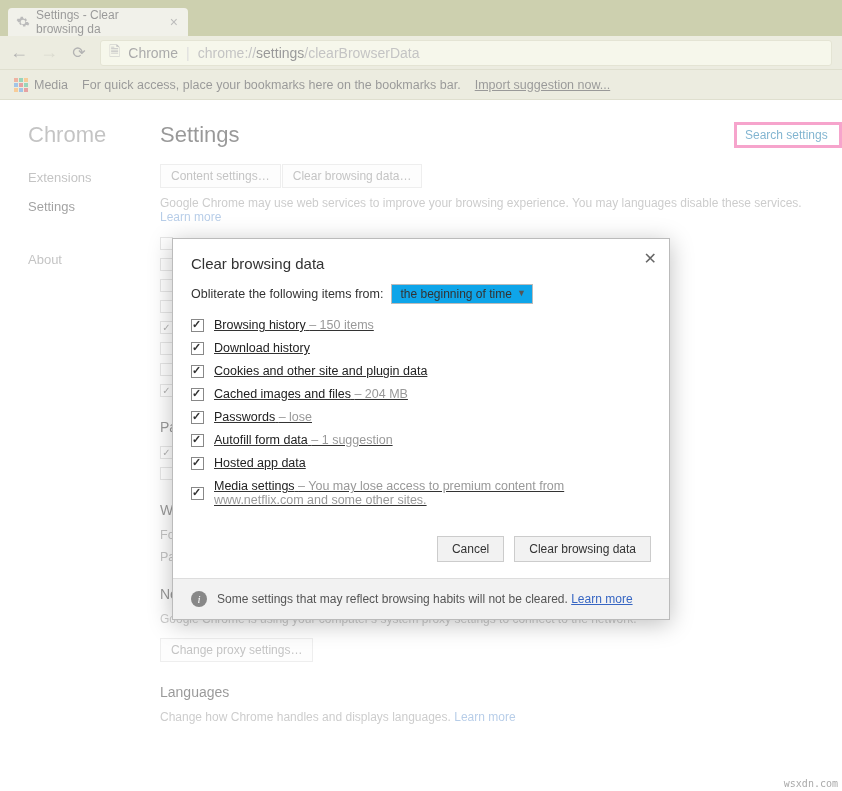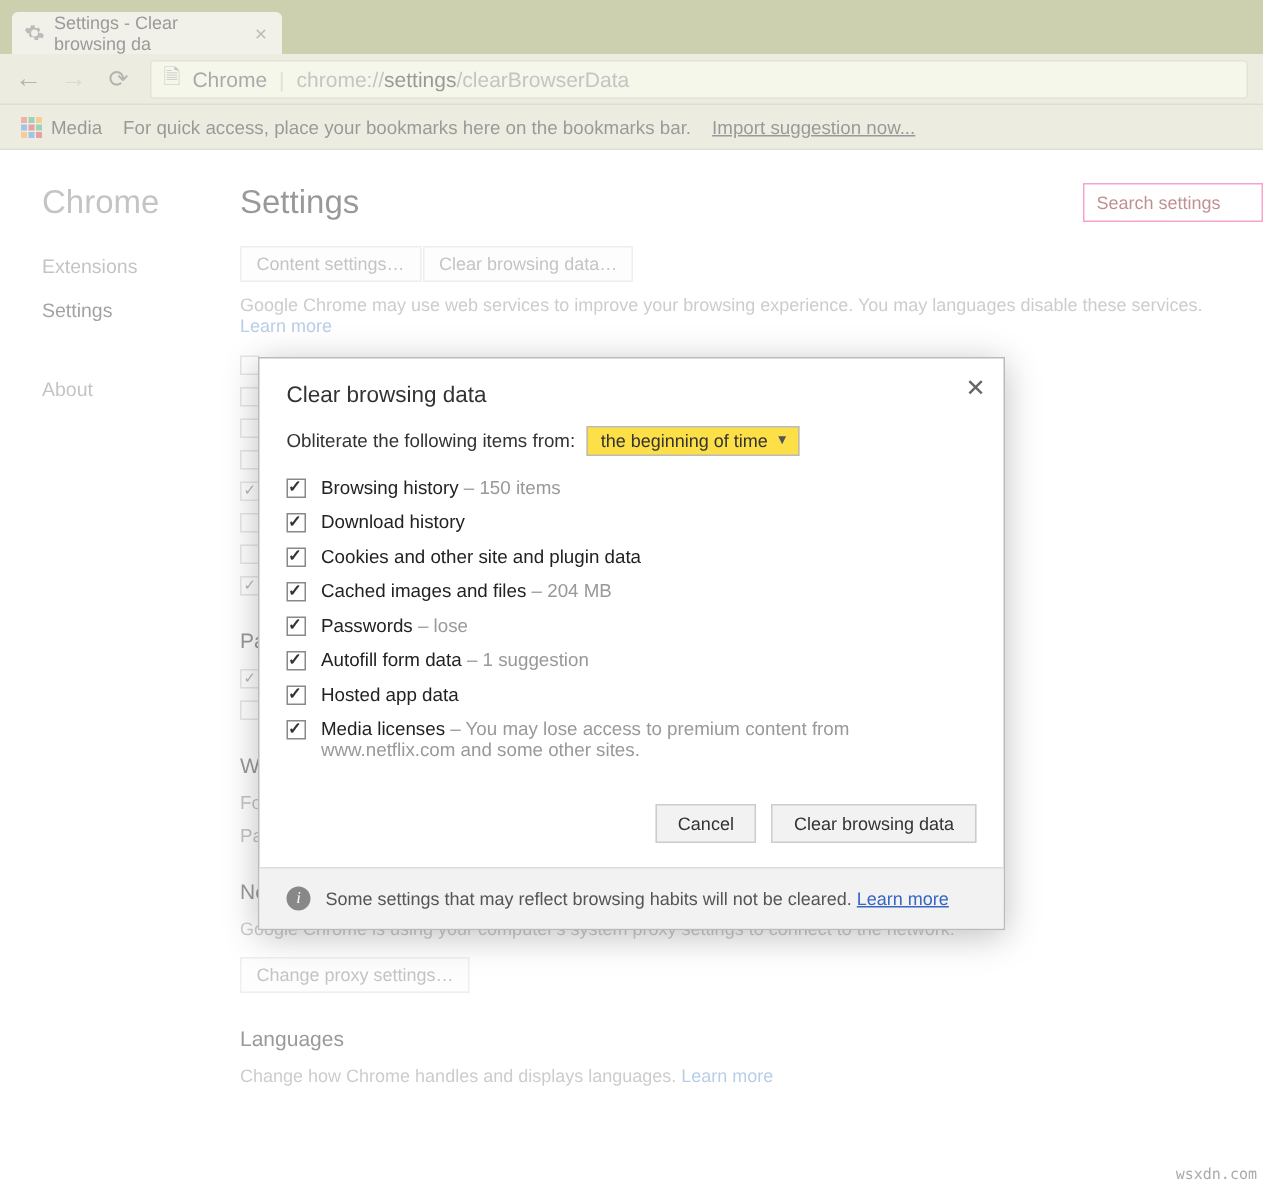--- a/index.html
+++ b/index.html
@@ -37,43 +37,43 @@
 
 .content { display: flex; height: calc(100% - 100px); }
 .sidebar { width: 160px; padding: 22px 0 0 28px; color: #888; font-size: 13px; }
 .sidebar h1 { color: #888; font-size: 22px; font-weight: 400; margin-bottom: 22px; }
 .sidebar .nav-item { margin-bottom: 14px; cursor: pointer; }
 .sidebar .nav-item.active { color: #444; font-weight: 500; }
 .sidebar .nav-group2 { margin-top: 38px; }
 
 .main { flex: 1; padding: 22px 22px 0 0; position: relative; }
 .settings-title { font-size: 22px; color: #333; font-weight: 400; margin-bottom: 16px; }
-.search-box { position: absolute; top: 22px; right: 0; border: 1px solid #ec4899; height: 26px; width: 120px; padding: 0 8px; font-size: 12px; color: #7f1d1d; display:flex; align-items:center; }
+.search-box { position: absolute; top: 22px; right: 0; border: 3px solid #ec4899; height: 26px; width: 108px; padding: 0 8px; font-size: 12px; color: #0369a1; display:flex; align-items:center; }
 
 .section { margin-bottom: 22px; }
 .section-title { font-size: 14px; color: #333; margin-bottom: 10px; }
 .btn-row { display:flex; gap:1px; margin-bottom:8px; }
 .ui-btn { border: 1px solid #ddd; background: #fafafa; color: #888; padding: 4px 10px; font-size: 12px; }
 .gray-p { color: #999; font-size: 12px; margin-bottom: 12px; }
 .gray-p a { color: #6f9bd1; }
 .chk-row { display: flex; align-items: center; gap: 10px; font-size: 12.5px; color: #999; margin: 7px 0; }
 .chk { width: 13px; height: 13px; border: 1px solid #ccc; display: inline-flex; align-items:center; justify-content:center; font-size:10px; color:#666;}
 .chk.on::after { content:"✓"; }
 .field-row { display:flex; align-items:center; gap:12px; color:#888; font-size:12.5px; margin:8px 0; }
 
 
 .overlay { position: absolute; inset: 0; background: rgba(255,255,255,0.5); display:flex; align-items:flex-start; justify-content:center; padding-top: 238px; }
 .modal { width: 498px; background: #fff; border: 1px solid #bbb; box-shadow: 0 4px 22px rgba(0,0,0,0.25); font-size: 12.5px; color: #333; position: relative; }
 .modal-header { padding: 16px 18px 6px; font-size: 15px; font-weight: 500; }
 .modal .close-x { position: absolute; top: 10px; right: 12px; font-size: 16px; color: #666; cursor:pointer; }
 .modal-body { padding: 6px 18px 14px; }
 .range-row { display:flex; align-items:center; gap:8px; margin-bottom:14px; }
-.dropdown { border:1px solid #bbb; background:#fde047; padding: 2px 20px 2px 8px; position:relative; font-size:12px; }
+.dropdown { border:1px solid #bbb; background:#0ea5e9; padding: 2px 20px 2px 8px; position:relative; font-size:12px; }
 .dropdown::after { content:"▼"; position:absolute; right:6px; top:3px; font-size:9px; color:#555; }
-.m-chk-row { display:flex; gap:10px; margin: 9px 0; align-items: flex-start; }
+.m-chk-row { display:flex; gap:10px; margin: 9px 0; align-items: center; text-decoration: underline; }
 .m-chk { width:13px; height:13px; border:1px solid #888; flex:0 0 13px; position:relative; margin-top:1px; }
 .m-chk.on { background:#fff; }
 .m-chk.on::after { content:"✓"; position:absolute; top:-2px; left:0; font-size:11px; font-weight:bold; }
 .m-label { color:#222; }
 .m-sub { color:#999; }
 .modal-actions { display:flex; justify-content:flex-end; gap:10px; padding: 6px 18px 16px; }
 .modal-actions .ui-btn { color:#333; background:#f2f2f2; border:1px solid #ccc; padding:5px 14px; }
 .modal-foot { background:#f2f2f2; border-top:1px solid #ddd; padding:12px 18px; display:flex; align-items:center; gap:10px; color:#555; font-size:12px; }
 .info-icon { width:16px; height:16px; border-radius:50%; background:#888; color:#fff; display:inline-flex; align-items:center; justify-content:center; font-style:italic; font-family:serif; font-size:11px; flex:0 0 16px; }
 .modal-foot a { color:#3766c3; text-decoration: underline; }
@@ -259,21 +259,21 @@
           <div class="m-chk-row">
             <span class="m-chk on"></span>
             <span><span class="m-label">Autofill form data</span>  <span class="m-sub">–  1 suggestion</span></span>
           </div>
           <div class="m-chk-row">
             <span class="m-chk on"></span>
             <span><span class="m-label">Hosted app data</span></span>
           </div>
           <div class="m-chk-row">
             <span class="m-chk on"></span>
-            <span><span class="m-label">Media licenses</span>  <span class="m-sub">–  You may lose access to premium content from www.netflix.com and some other sites.</span></span>
+            <span><span class="m-label">Media settings</span>  <span class="m-sub">–  You may lose access to premium content from www.netflix.com and some other sites.</span></span>
           </div>
         </div>
     </div>
     <div class="modal-actions">
       <button class="ui-btn">Cancel</button>
       <button class="ui-btn">Clear browsing data</button>
     </div>
     <div class="modal-foot">
       <span class="info-icon">i</span>
       <span><span>Some settings that may reflect browsing habits will not be cleared.</span> <a>Learn more</a></span>

